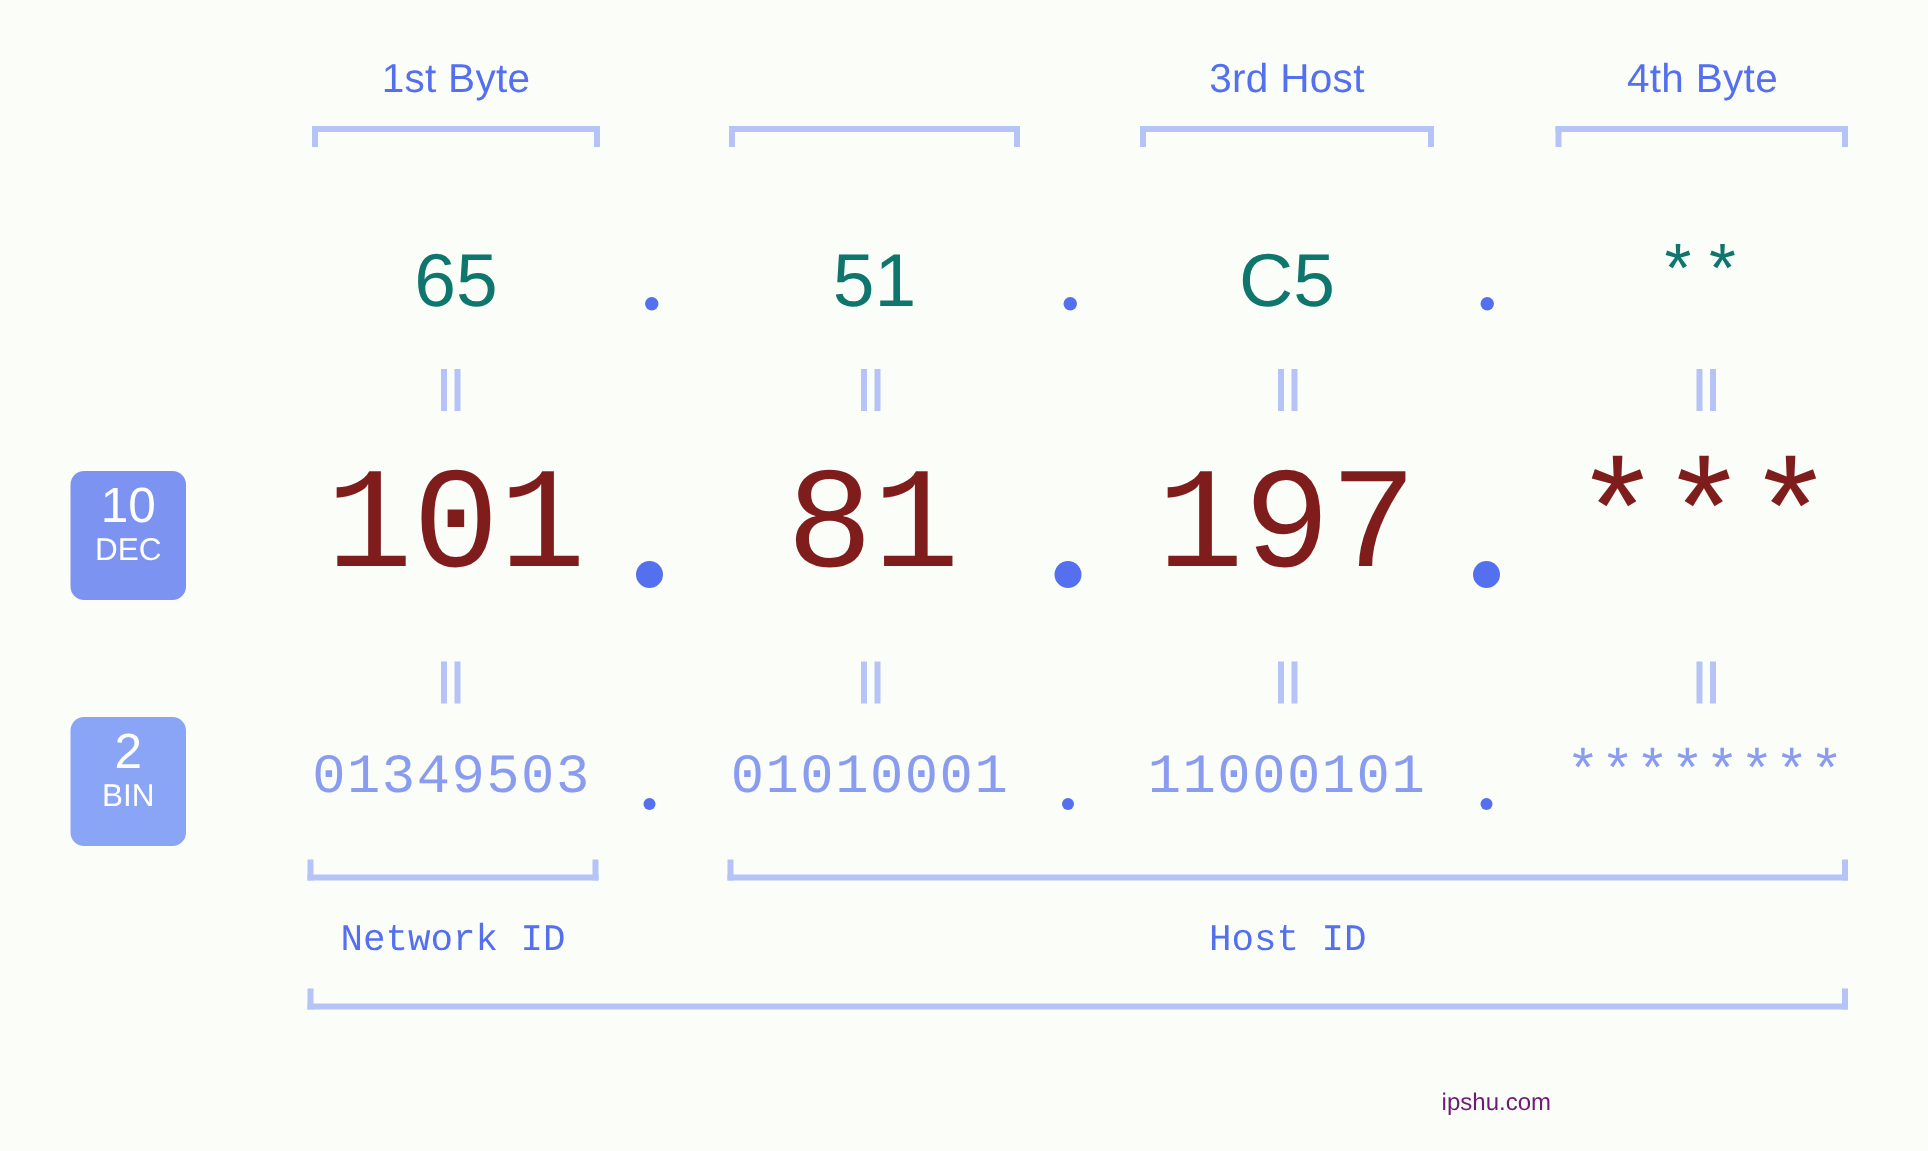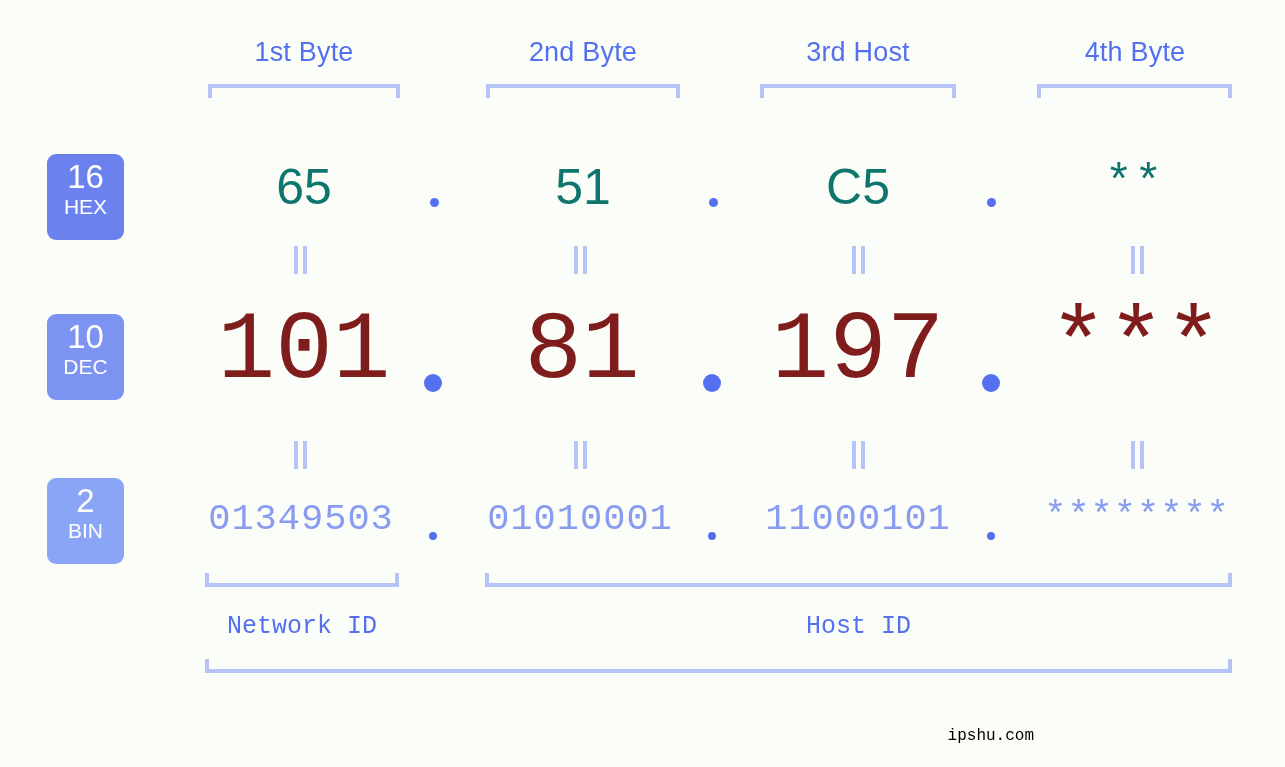--- a/index.html
+++ b/index.html
@@ -156,45 +156,40 @@
   .section-label.cls {
     font-size: 34px;
     line-height: 40px;
   }
 
   
   .watermark {
     position: absolute;
     right: 12px;
     bottom: 22px;
-    font-family: Liberation Mono, monospace;
+    font-family: Liberation Sans, sans-serif;
     font-size: 16px;
-    color: #000000;
+    color: #701a75;
     white-space: nowrap;
   }
 </style>
 </head>
 <body>
 
 <div id="stage">
 
   <div class="byte-header" style="left:208px; width:192px;">1st Byte</div>
-  <div class="byte-header" style="left:486px; width:194px;">2nd Byte</div>
   <div class="byte-header" style="left:760px; width:196px;">3rd Host</div>
   <div class="byte-header" style="left:1037px; width:196px;">4th Byte</div>
 
   <div class="bracket-top" style="left:208px; top:84px; width:192px;"></div>
   <div class="bracket-top" style="left:486px; top:84px; width:194px;"></div>
   <div class="bracket-top" style="left:760px; top:84px; width:196px;"></div>
   <div class="bracket-top" style="left:1037px; top:84px; width:195px;"></div>
 
-  <div class="base-badge" style="top:154px; height:86px; background:#6b82ee;">
-    <span class="num">16</span>
-    <span class="nm">HEX</span>
-  </div>
   <div class="base-badge" style="top:314px; height:86px; background:#7d93f2;">
     <span class="num">10</span>
     <span class="nm">DEC</span>
   </div>
   <div class="base-badge" style="top:478px; height:86px; background:#8aa5f5;">
     <span class="num">2</span>
     <span class="nm">BIN</span>
   </div>
 
   <div class="row-hex">

